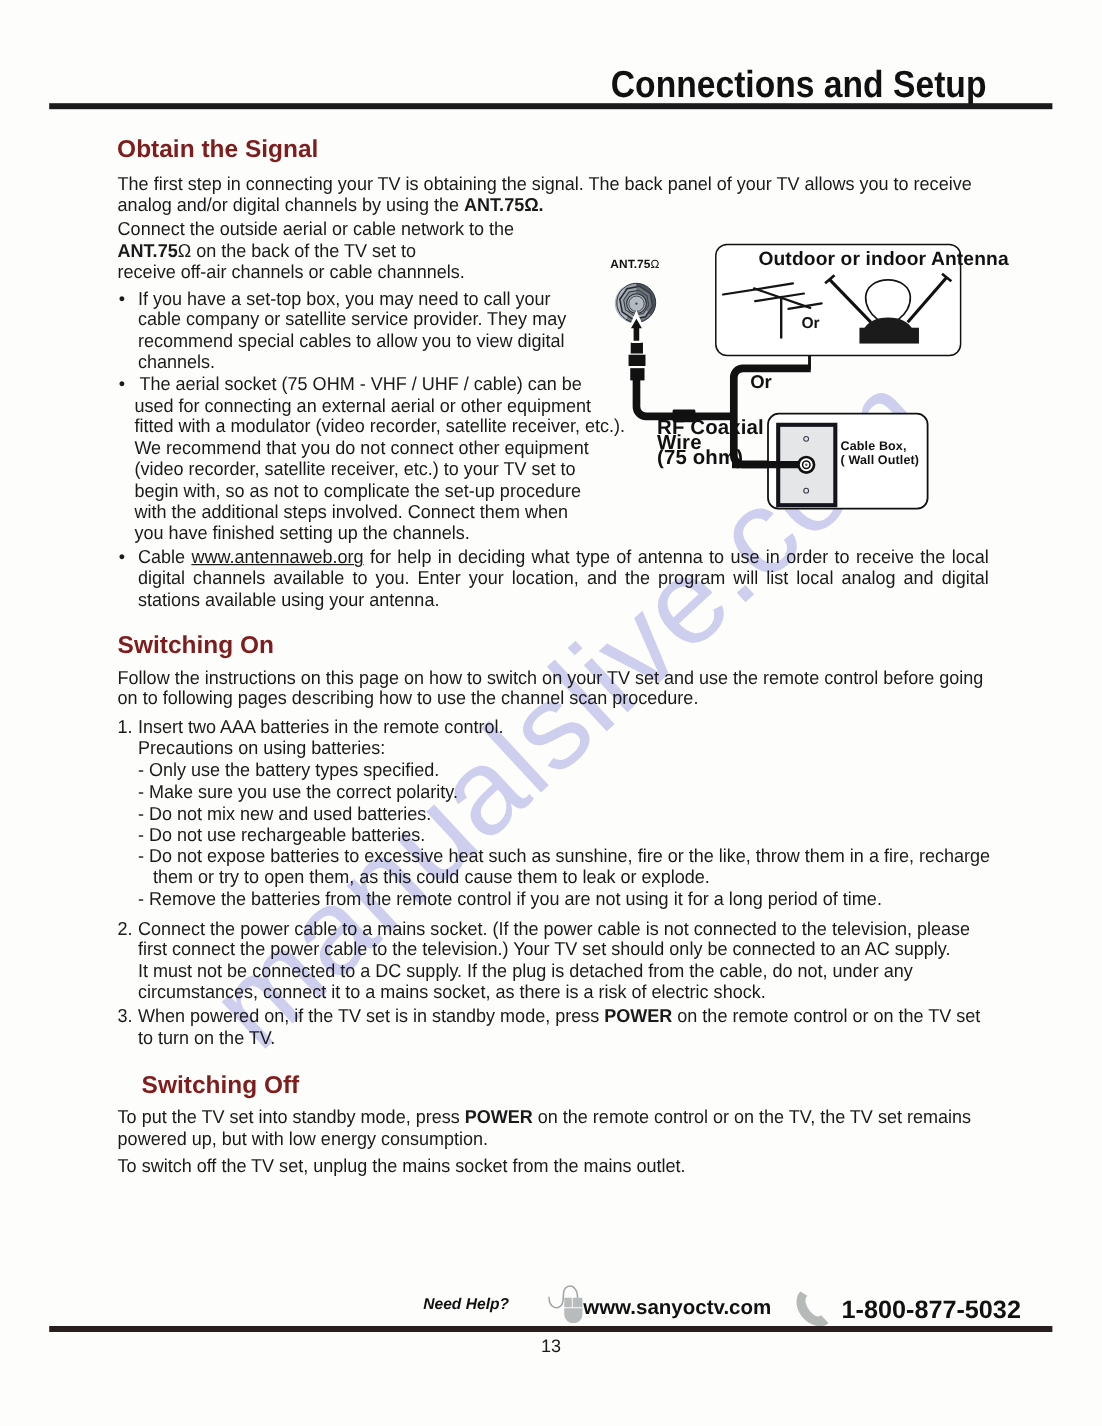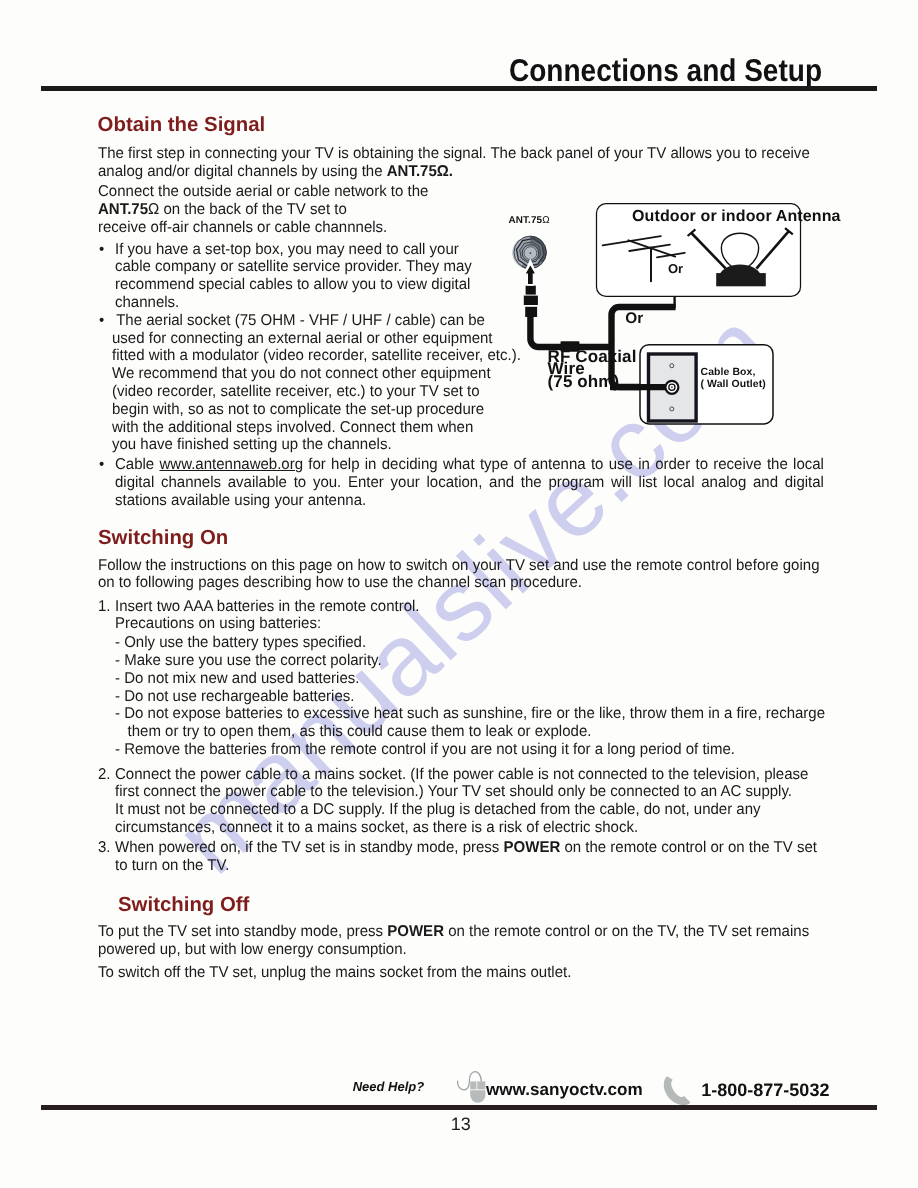--- a/index.html
+++ b/index.html
@@ -23,22 +23,22 @@
   .diagram{position:absolute;}
   .diagram svg{position:absolute;left:0;top:0;}
   .dlabel{position:absolute;color:#111;white-space:nowrap;}
   .dlabel-b{font-weight:bold;font-size:9px;}
   .omega{font-weight:normal;}
   
   .ftr-need-help{position:absolute;left:352.7px;top:1078.6px;font-size:13px;font-weight:bold;font-style:italic;color:#111;white-space:nowrap;}
   .ftr-mouse{position:absolute;left:456.2px;top:1069.4px;}
   .ftr-web{position:absolute;left:486px;top:1080.0px;font-size:17.1px;font-weight:bold;color:#111;white-space:nowrap;}
   .ftr-phone{position:absolute;left:662.5px;top:1073.5px;}
-  .ftr-phone-num{position:absolute;left:701.3px;top:1079.8px;font-size:18px;font-weight:bold;color:#111;white-space:nowrap;}
-  .ftr-pageno{position:absolute;left:450.8px;top:1113.6px;font-size:18px;color:#1a1a1a;}
+  .ftr-phone-num{position:absolute;left:701.3px;top:1079.8px;font-size:21px;font-weight:bold;color:#111;white-space:nowrap;}
+  .ftr-pageno{position:absolute;left:450.8px;top:1113.6px;font-size:15px;color:#1a1a1a;}
   
   .watermark{position:absolute;left:154px;top:812px;font-size:101px;font-weight:400;color:#ceceee;
     white-space:nowrap;transform:rotate(-42.9deg);transform-origin:0 0;letter-spacing:1px;pointer-events:none;}
 </style>
 </head>
 <body>
 
 <div class="page">
 
   <div class="watermark">manualslive.com</div>

